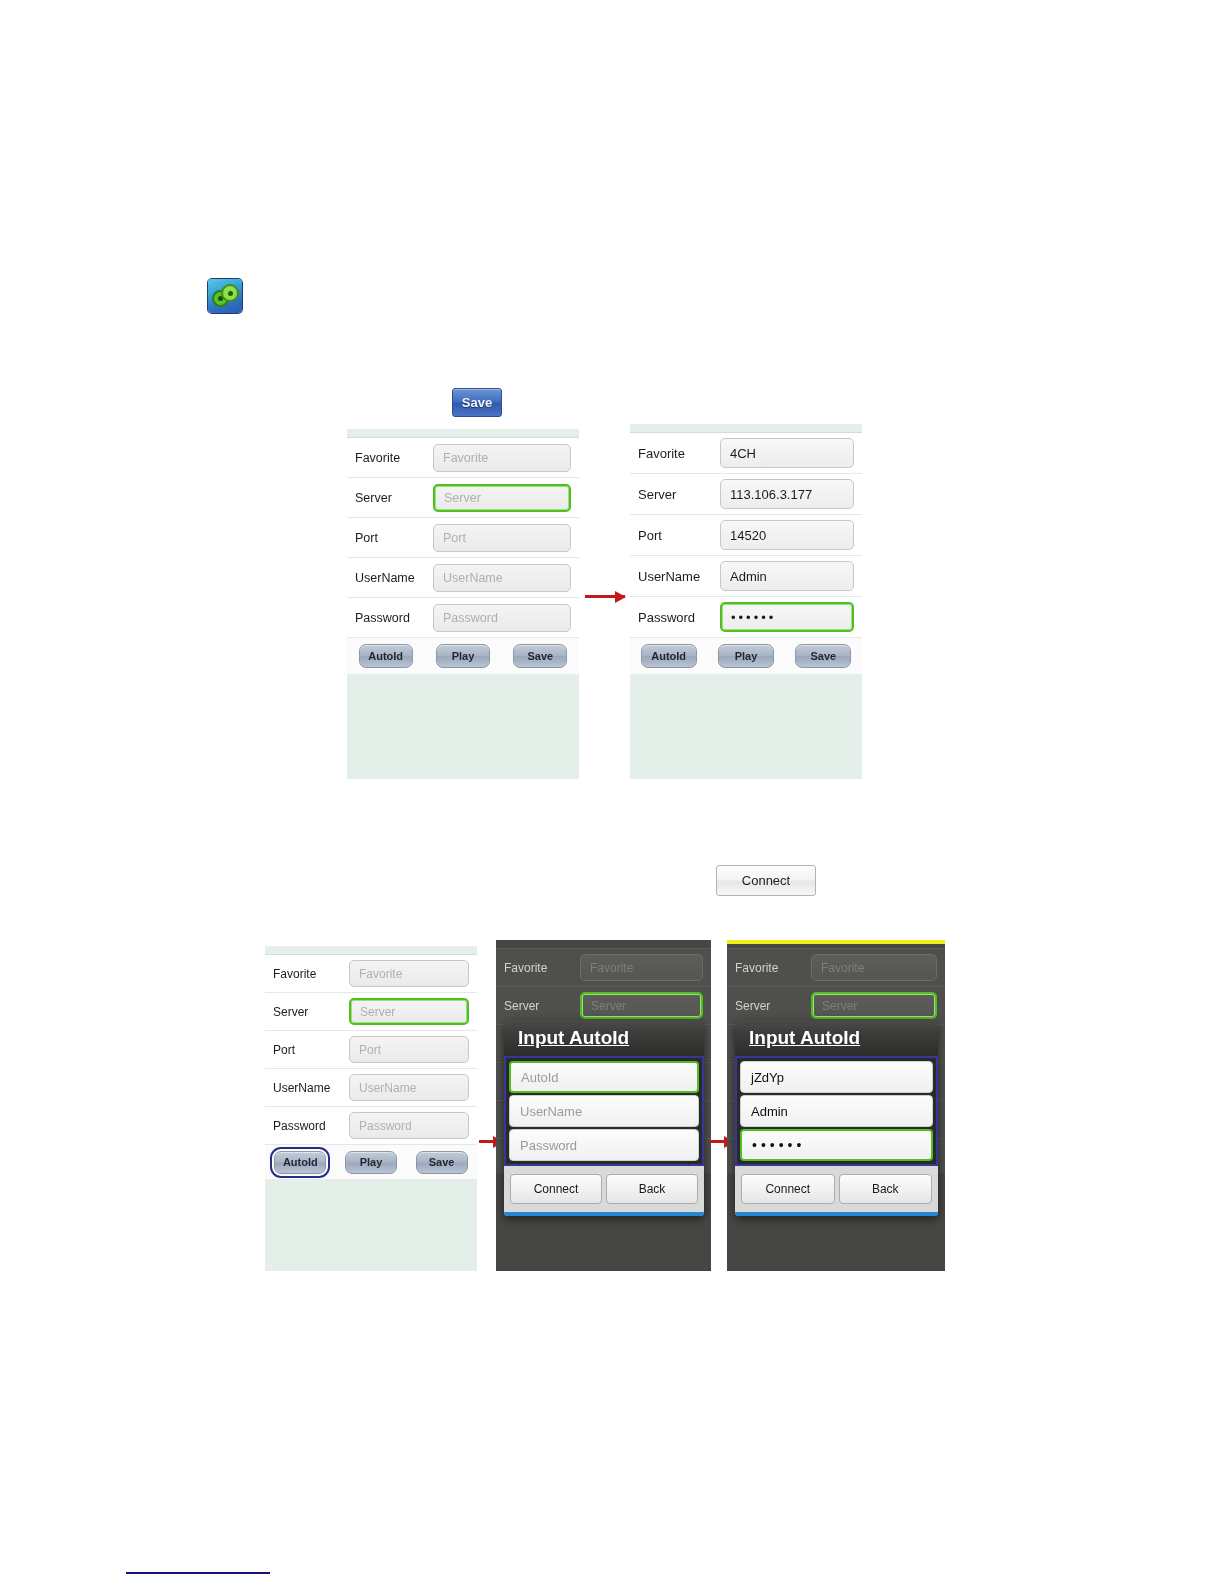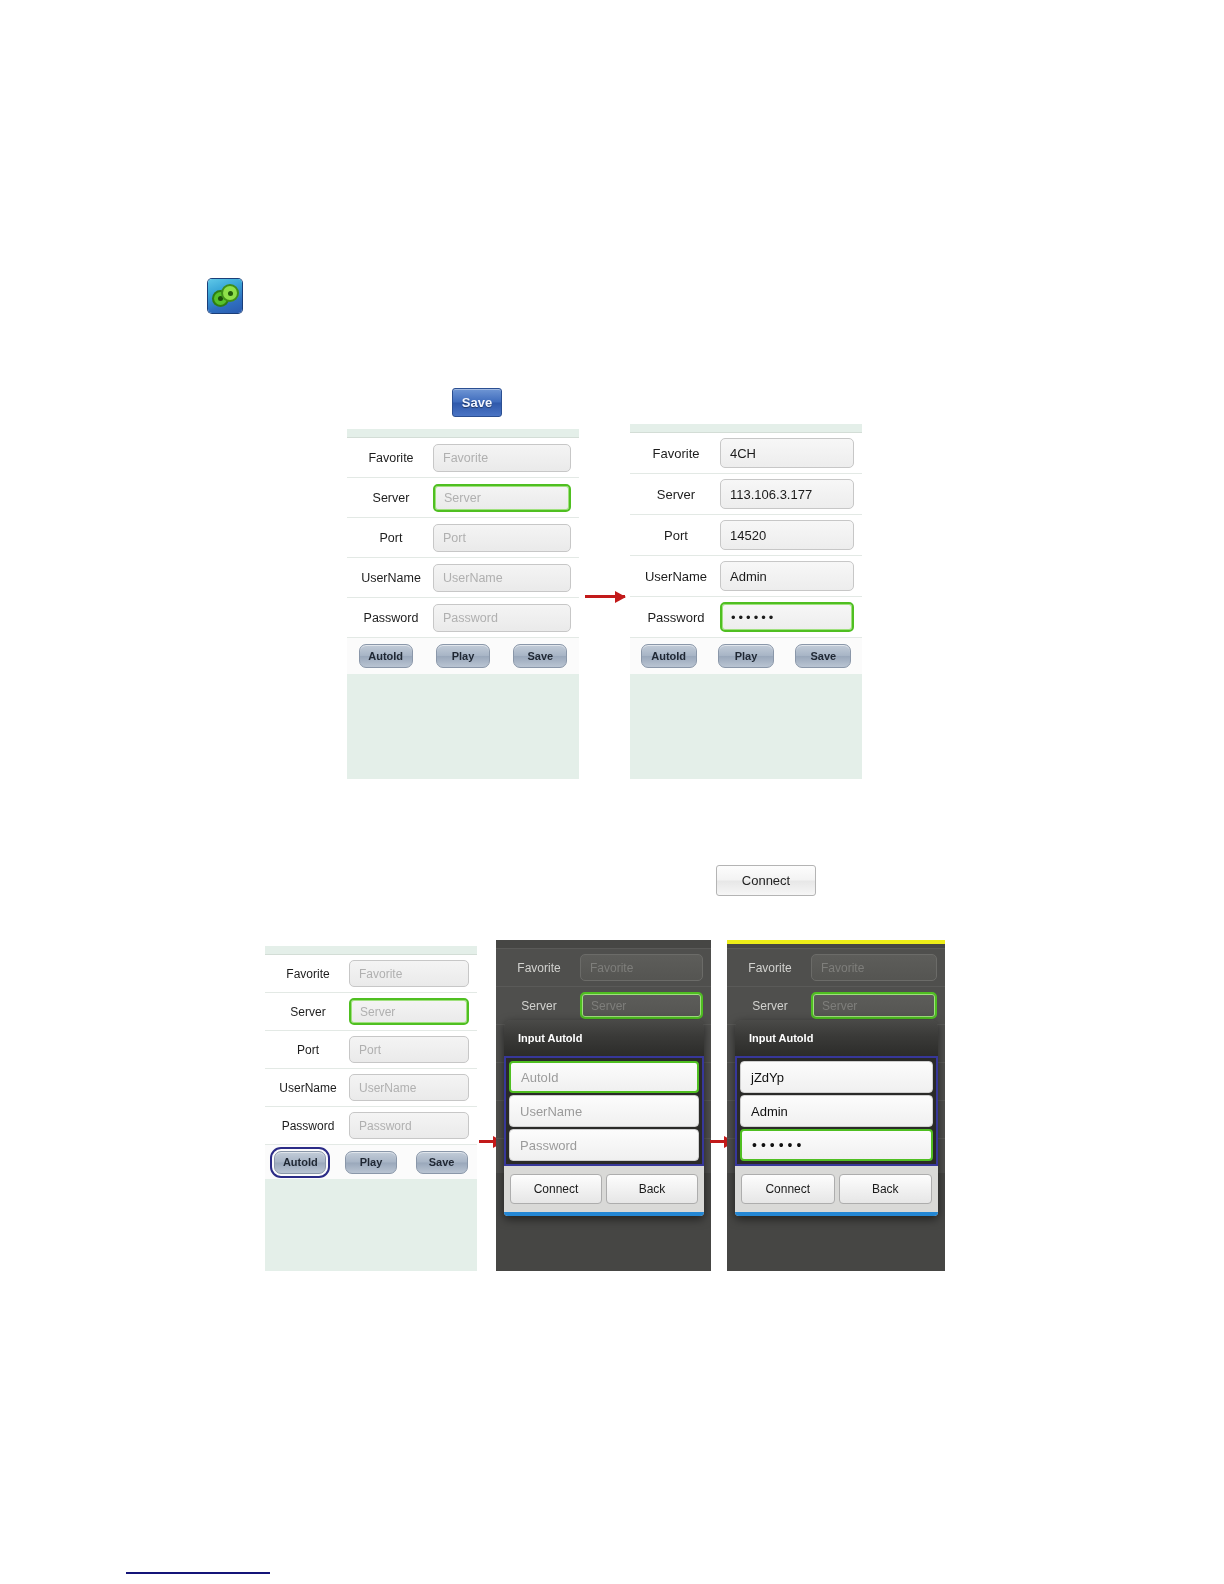--- a/index.html
+++ b/index.html
@@ -59,21 +59,20 @@
     background:#ffffff;
     border-top:1px solid #d3ddd6;
     border-bottom:1px solid #d3ddd6;
   }
   .dark .form{background:#4f4f4d;border-color:#5a5a58;}
 
   .row{
     display:flex;align-items:center;
     border-bottom:1px solid #e3e9e5;
     padding:0 8px;
-    text-align:center;
   }
   .dark .row{border-bottom:1px solid #5a5a58;}
   .row:last-child{border-bottom:none;}
 
   .lbl{
     color:#1d1d1d;font-size:12.5px;
     flex:0 0 auto;
   }
   .dark .lbl{color:#d2d2cf;}
 
@@ -112,23 +111,24 @@
 
   
   .dlg{
     position:absolute;
     border-radius:7px 7px 4px 4px;
     overflow:hidden;
     box-shadow:0 3px 10px rgba(0,0,0,.55);
   }
   .dlg-title{
     background:linear-gradient(180deg,#4a4a48 0%,#3a3a38 45%,#2c2c2a 100%);
-    color:#ffffff;font-size:11px;font-weight:bold;
+    color:#ffffff;font-size:19px;font-weight:bold;
     display:flex;align-items:center;
     padding-left:14px;
+    text-decoration:underline;
   }
   .dlg-body{
     background:#2a2a28;
     border:2px solid #37379a;
     padding:3px;
   }
   .dlg-fld{
     border:1px solid #cfcfcf;border-radius:4px;
     background:linear-gradient(180deg,#fcfcfc 0%,#f0f0f0 100%);
     color:#9b9b9b;font-size:13px;

